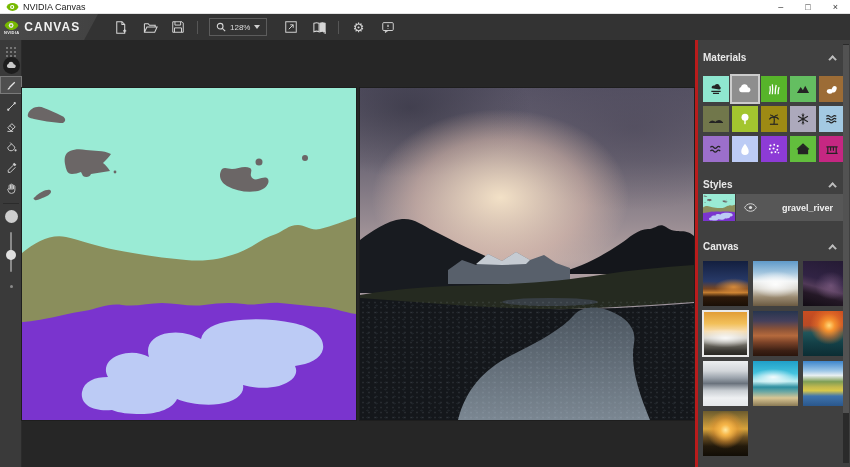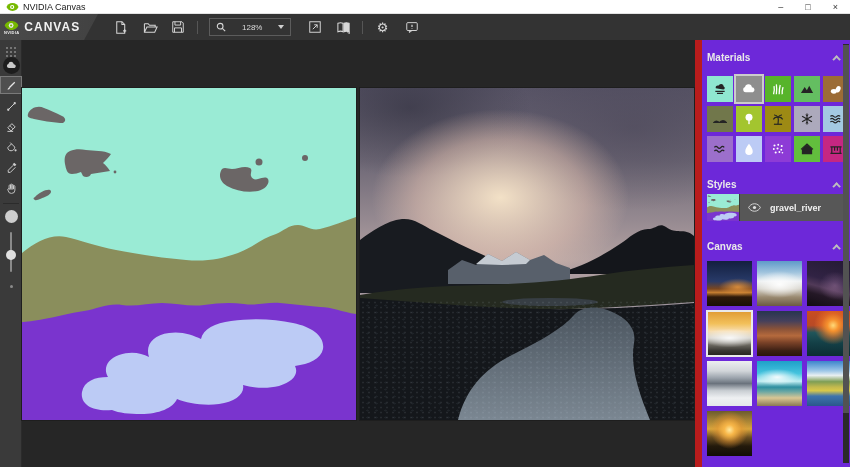--- a/index.html
+++ b/index.html
@@ -19,21 +19,21 @@
   .toolbar{height:26px;background:#333333;display:flex;align-items:center;position:relative;}
   .brand{height:26px;width:98px;background:linear-gradient(90deg,#4a4a4a,#424242);
          clip-path:polygon(0 0,100% 0,calc(100% - 14px) 100%,0 100%);
          display:flex;align-items:center;gap:5px;padding-left:4px;}
   .nv-badge{display:flex;flex-direction:column;align-items:center;line-height:1;}
   .nv-badge .nv-word{font-size:4px;font-weight:bold;color:#eee;letter-spacing:.3px;}
   .brand-name{font-size:12px;font-weight:bold;color:#f2f2f2;letter-spacing:1px;}
   .tb-btn{width:24px;height:20px;display:flex;align-items:center;justify-content:center;}
   .tb-btn svg{display:block;}
   .tb-sep{width:1px;height:13px;background:#565656;margin:0 7px;}
-  .zoom-box{height:18px;border:1px solid #5c5c5c;display:flex;align-items:center;gap:16px;
+  .zoom-box{height:18px;border:1px solid #5c5c5c;display:flex;align-items:center;gap:4px;
             padding:0 6px;margin:0 4px;}
   .zoom-label{font-size:8px;color:#dcdcdc;}
   .caret-down{width:0;height:0;border-left:3px solid transparent;border-right:3px solid transparent;
               border-top:4px solid #cfcfcf;}
   .gear-glyph{font-size:13px;color:#d6d6d6;line-height:1;}
 
   
   .app-body{display:flex;height:427px;}
 
   
@@ -62,43 +62,43 @@
       radial-gradient(ellipse 60% 35% at 15% 6%, rgba(42,42,56,.55), rgba(0,0,0,0) 60%),
       radial-gradient(ellipse 70% 40% at 82% 12%, rgba(70,66,84,.5), rgba(0,0,0,0) 62%),
       linear-gradient(180deg,#585466 0%,#6e6876 22%,#968a91 40%,#b5a3a2 52%,#a4979e 62%,#8b8690 75%,#7a7680 100%);}
   #render-canvas svg{position:absolute;inset:0;}
   .gravel-tex{position:absolute;left:0;right:0;top:64%;bottom:0;
       background-image:radial-gradient(rgba(205,215,225,.10) 1px, transparent 1.4px),
                        radial-gradient(rgba(160,175,195,.08) 1px, transparent 1.6px);
       background-size:6px 5px,9px 7px;background-position:0 0,3px 2px;}
 
   
-  .right-panel{width:155px;background:#6d28d9;position:relative;flex:none;
-               border-left:7px solid #b91c1c;padding-left:5px;overflow:hidden;}
+  .right-panel{width:155px;background:#404040;position:relative;flex:none;
+               border-left:3px solid #b91c1c;padding-left:5px;overflow:hidden;}
   .section-header{display:flex;align-items:center;justify-content:space-between;
                   width:138px;color:#e9e9e9;font-size:10px;font-weight:bold;}
   .chev{width:6px;height:6px;border-left:2px solid #bdbdbd;border-top:2px solid #bdbdbd;
         transform:rotate(45deg) translateY(2px);margin-right:4px;}
   #materials-header{margin-top:12px;}
   .materials-grid{margin-top:13px;width:142px;display:grid;
                   grid-template-columns:repeat(5,26px);grid-gap:4px 3px;}
   .swatch{width:26px;height:26px;display:flex;align-items:center;justify-content:center;}
   .swatch.selected{outline:2px solid #cccccc;outline-offset:0;}
   .m-icon{width:14px;height:14px;display:block;}
   .m-icon svg{width:14px;height:14px;display:block;}
 
   #layers-header{margin-top:17px;}
   .add-layer-btn{margin-top:3px;width:142px;height:15px;background:#4a4a4a;color:#e3e3e3;
                  font-size:7.5px;font-weight:bold;letter-spacing:.8px;display:flex;
                  align-items:center;justify-content:center;}
   .layer-item{margin-top:4px;width:142px;height:27px;background:#575757;display:flex;align-items:center;}
   .layer-thumb{width:33px;height:27px;flex:none;overflow:hidden;border-right:1px solid #3a3a3a;}
   .layer-thumb svg{width:33px;height:27px;display:block;}
   .layer-eye{margin-left:8px;flex:none;display:flex;}
-  .layer-name{margin-left:9px;color:#f2f2f2;font-size:9px;font-weight:bold;}
+  .layer-name{margin-left:25px;color:#f2f2f2;font-size:9px;font-weight:bold;}
 
   #styles-header{margin-top:20px;}
   .styles-grid{margin-top:9px;width:145px;display:grid;grid-template-columns:repeat(3,45px);
                grid-gap:5px;}
   .style-thumb{width:45px;height:45px;}
   .style-thumb.selected{outline:2px solid #e9e9e9;outline-offset:-1px;}
 
   
   .st-desert-night{background:radial-gradient(ellipse 60% 28% at 68% 58%, rgba(232,150,60,.85), transparent 70%),
     linear-gradient(180deg,#131f3f 0%,#283a68 45%,#7a4620 62%,#c27c30 70%,#2e1a0a 80%,#1a0f06 100%);}

